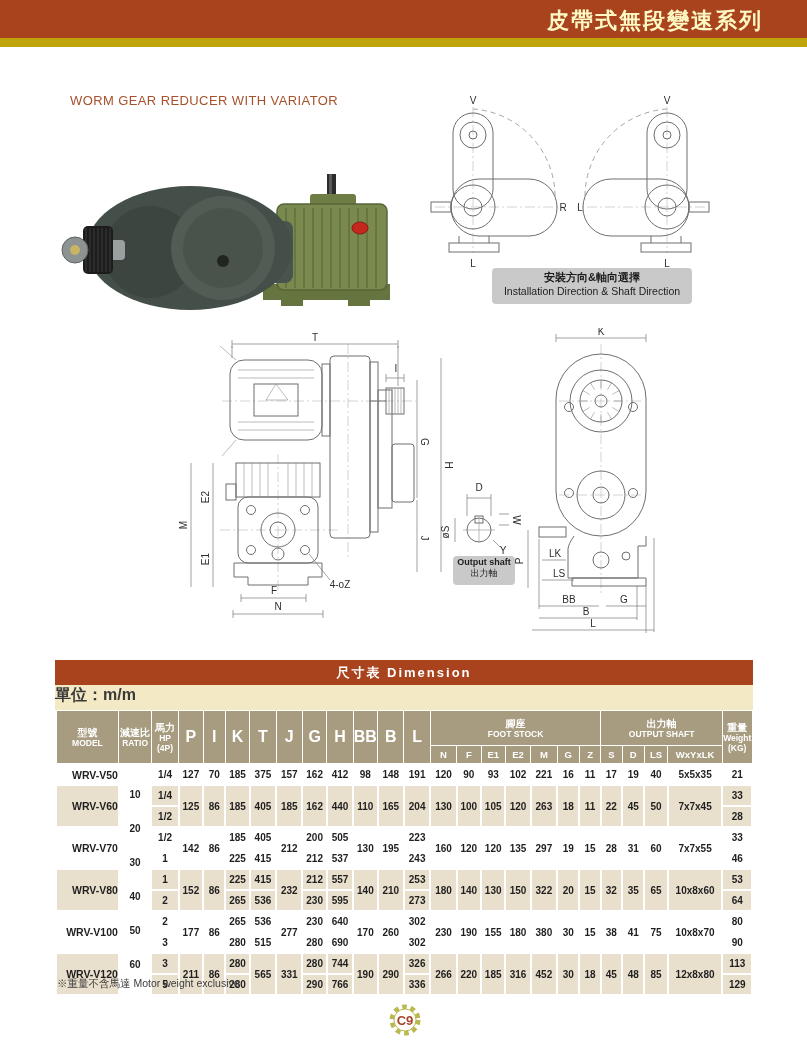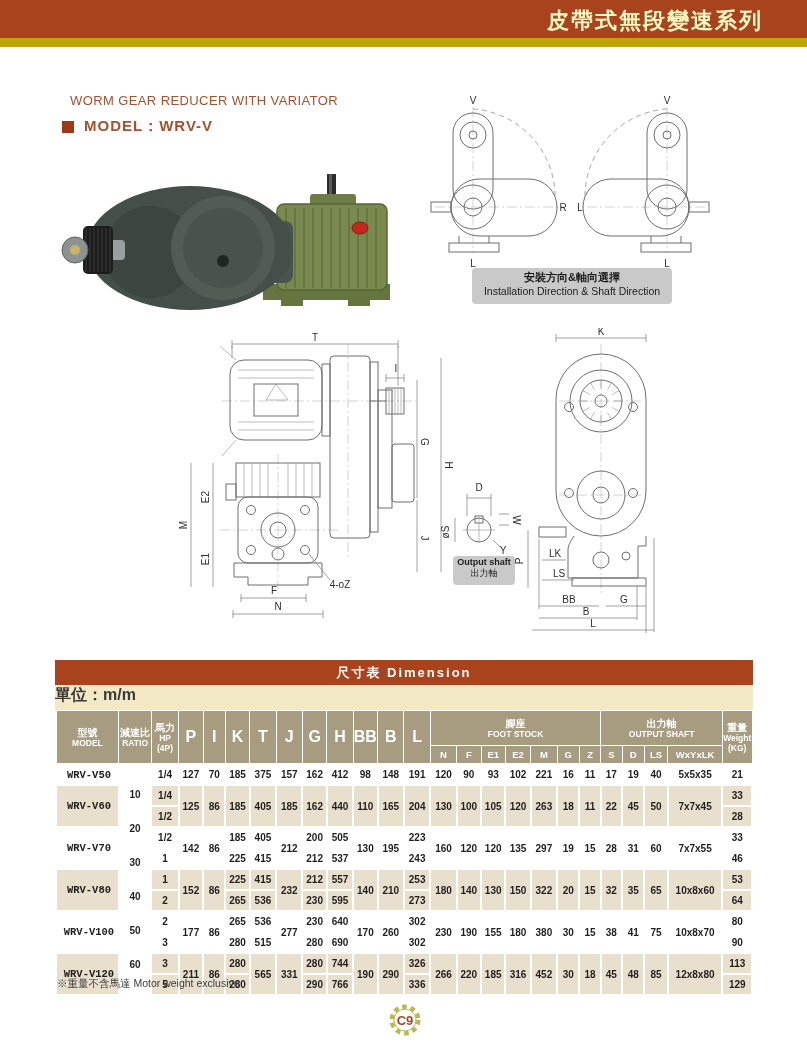--- a/index.html
+++ b/index.html
@@ -21,64 +21,60 @@
 
   
   svg text{fill:#2e2e2e;font:10px "Liberation Sans",sans-serif;text-anchor:middle;}
   .ol{stroke:#6e6e6e;fill:none;stroke-width:1;}
   .thin{stroke:#8f8f8f;fill:none;stroke-width:.6;}
   .cl{stroke:#b5b5b5;fill:none;stroke-width:.6;stroke-dasharray:10 3 2 3;}
   .dim{stroke:#7a7a7a;fill:none;stroke-width:.7;}
   .dash{stroke:#9a9a9a;fill:none;stroke-width:.9;stroke-dasharray:5 4;}
 
   .caption-box{position:absolute;background:#c9c9c9;border-radius:4px;text-align:center;color:#1d1d1d;}
-  .install-caption{left:472px;top:268px;width:200px;height:34px;padding-top:2px;text-align:center;}
+  .install-caption{left:492px;top:268px;width:200px;height:34px;padding-top:2px;text-align:center;}
   .install-caption .zh{font-size:11px;font-weight:bold;}
   .install-caption .en{font-size:10.5px;}
   .shaft-caption{left:453px;top:556px;width:62px;height:28px;padding-top:1px;}
   .shaft-caption .en{font-size:9px;font-weight:bold;}
   .shaft-caption .zh{font-size:9px;}
 
   
   .dim-table{position:absolute;left:55px;top:660px;width:698px;}
   .tbl-title{background:#a8431d;color:#fff;height:25px;line-height:25px;text-align:center;font-size:13px;font-weight:bold;letter-spacing:2px;}
   .tbl-unit{background:#f3e9c4;height:25px;line-height:19px;font-size:16px;font-weight:bold;color:#3a3a3a;}
   table{border-collapse:collapse;table-layout:fixed;width:698px;}
   th{background:#a79b80;color:#ffffff;border:1px solid #ffffff;padding:0;vertical-align:middle;}
   th .hz{font-size:10px;font-weight:bold;line-height:11px;}
   th .he{font-size:8.5px;font-weight:bold;line-height:10px;}
   .hrow1 th{height:34px;}
   .hrow2 th{height:17px;font-size:9.5px;font-weight:bold;}
   td{border:2px solid #ffffff;text-align:center;font-size:10px;font-weight:bold;color:#1f1f1f;padding:0;height:19px;}
   tr.w td{background:#ffffff;}
   tr.b td{background:#e8dfcc;}
-  td.model{text-align:center;padding-left:3px;font-size:10.5px;font-family:Liberation Mono, monospace;}
+  td.model{text-align:right;padding-left:3px;font-size:10.5px;}
   td.ratio{background:#ffffff !important;vertical-align:middle;padding:0;}
   .stackwrap{display:flex;flex-direction:column;justify-content:space-around;height:205px;}
 
   .footnote{position:absolute;left:57px;top:977px;font-size:10.5px;color:#3c3c3c;}
   .page-num{position:absolute;left:383px;top:1000px;width:44px;height:40px;}
   .pagenum-text{font:bold 13px "Liberation Sans",sans-serif;fill:#a5452a;text-anchor:middle;}
 </style>
 </head>
 <body>
 
 <div>
 
   <header class="banner">
     <div class="banner-title">皮帶式無段變速系列</div>
   </header>
   <div class="gold-stripe"></div>
 
   <section class="title-block">
     <div class="t-en">WORM GEAR REDUCER WITH VARIATOR</div>
-    <div class="t-row">
-      <span class="bullet"></span>
-      <span class="t-model">MODEL：WRV-V</span>
-    </div>
   </section>
 
   <div class="abs" style="left:55px;top:166px;width:335px;height:164px;">
     <svg width="335" height="164" viewBox="0 0 335 164">
 
       <g>
         <rect x="272" y="8" width="9" height="32" fill="#2c2c2c"></rect>
         <rect x="274" y="8" width="3" height="32" fill="#5a5a5a"></rect>
         <path d="M208,118 h127 v16 h-20 v6 h-22 v-6 h-45 v6 h-22 v-6 h-18 z" fill="#66753f"></path>
         <rect x="255" y="28" width="46" height="14" rx="3" fill="#6d7d44"></rect>

